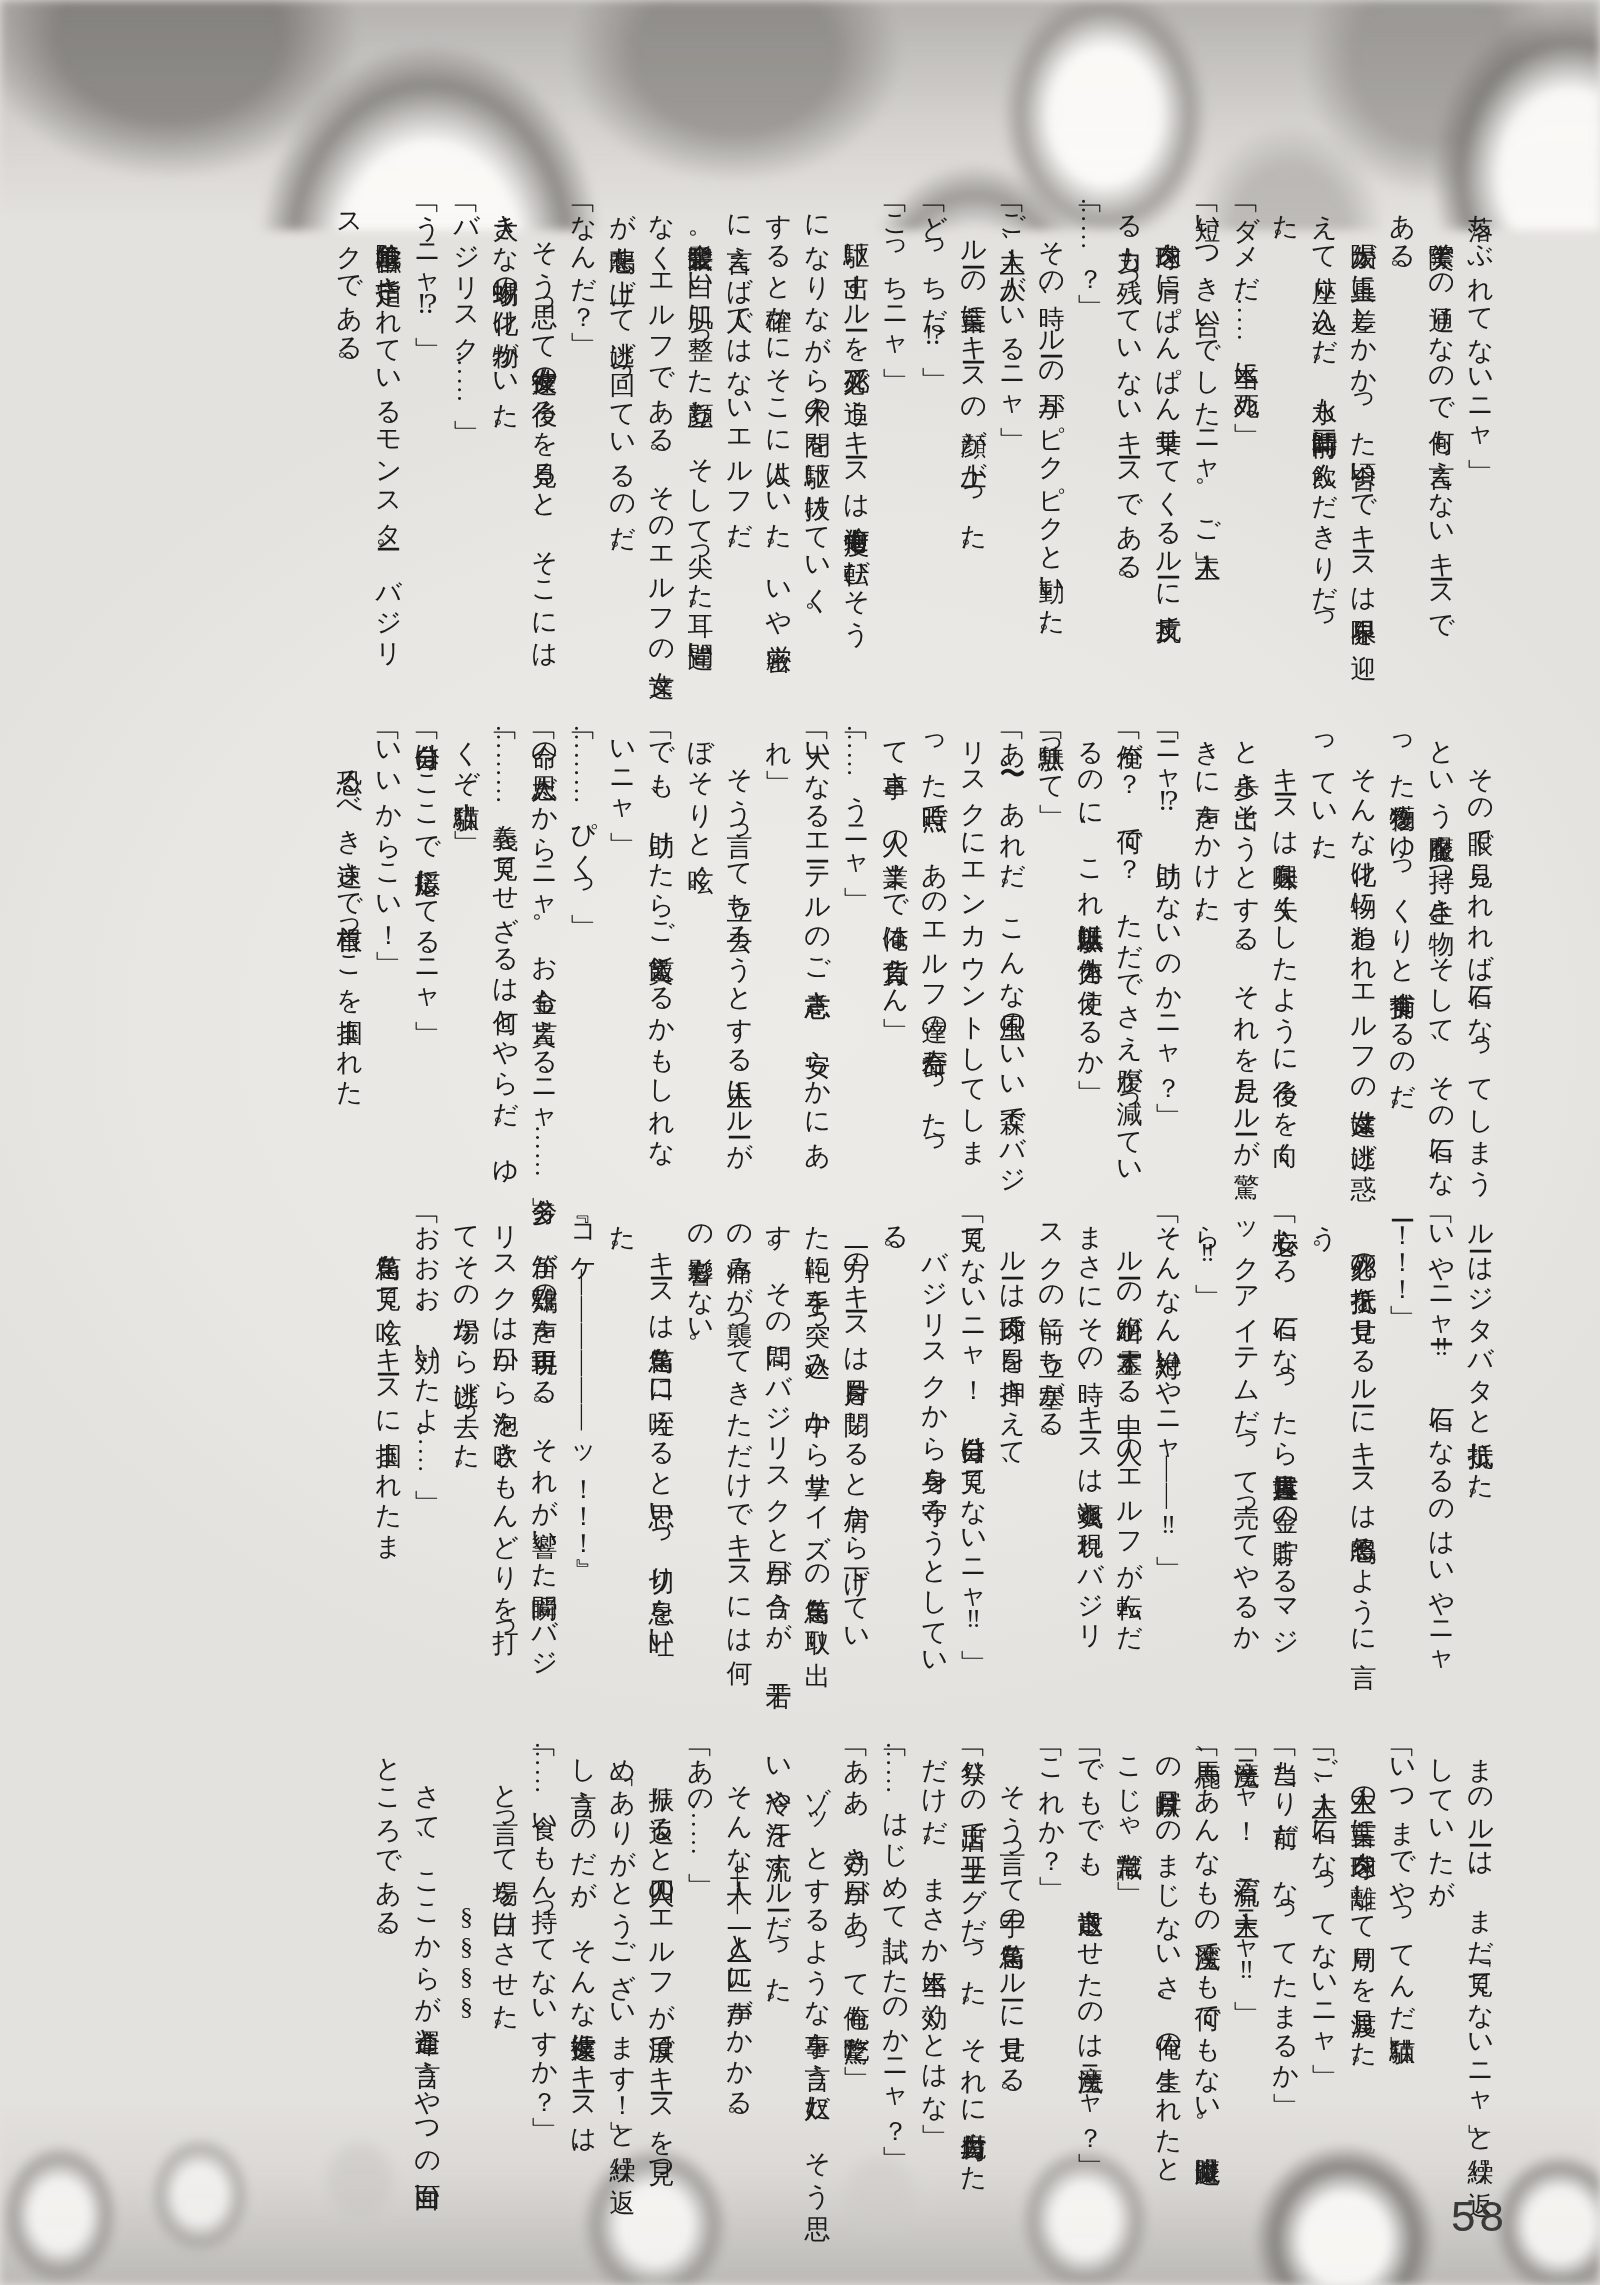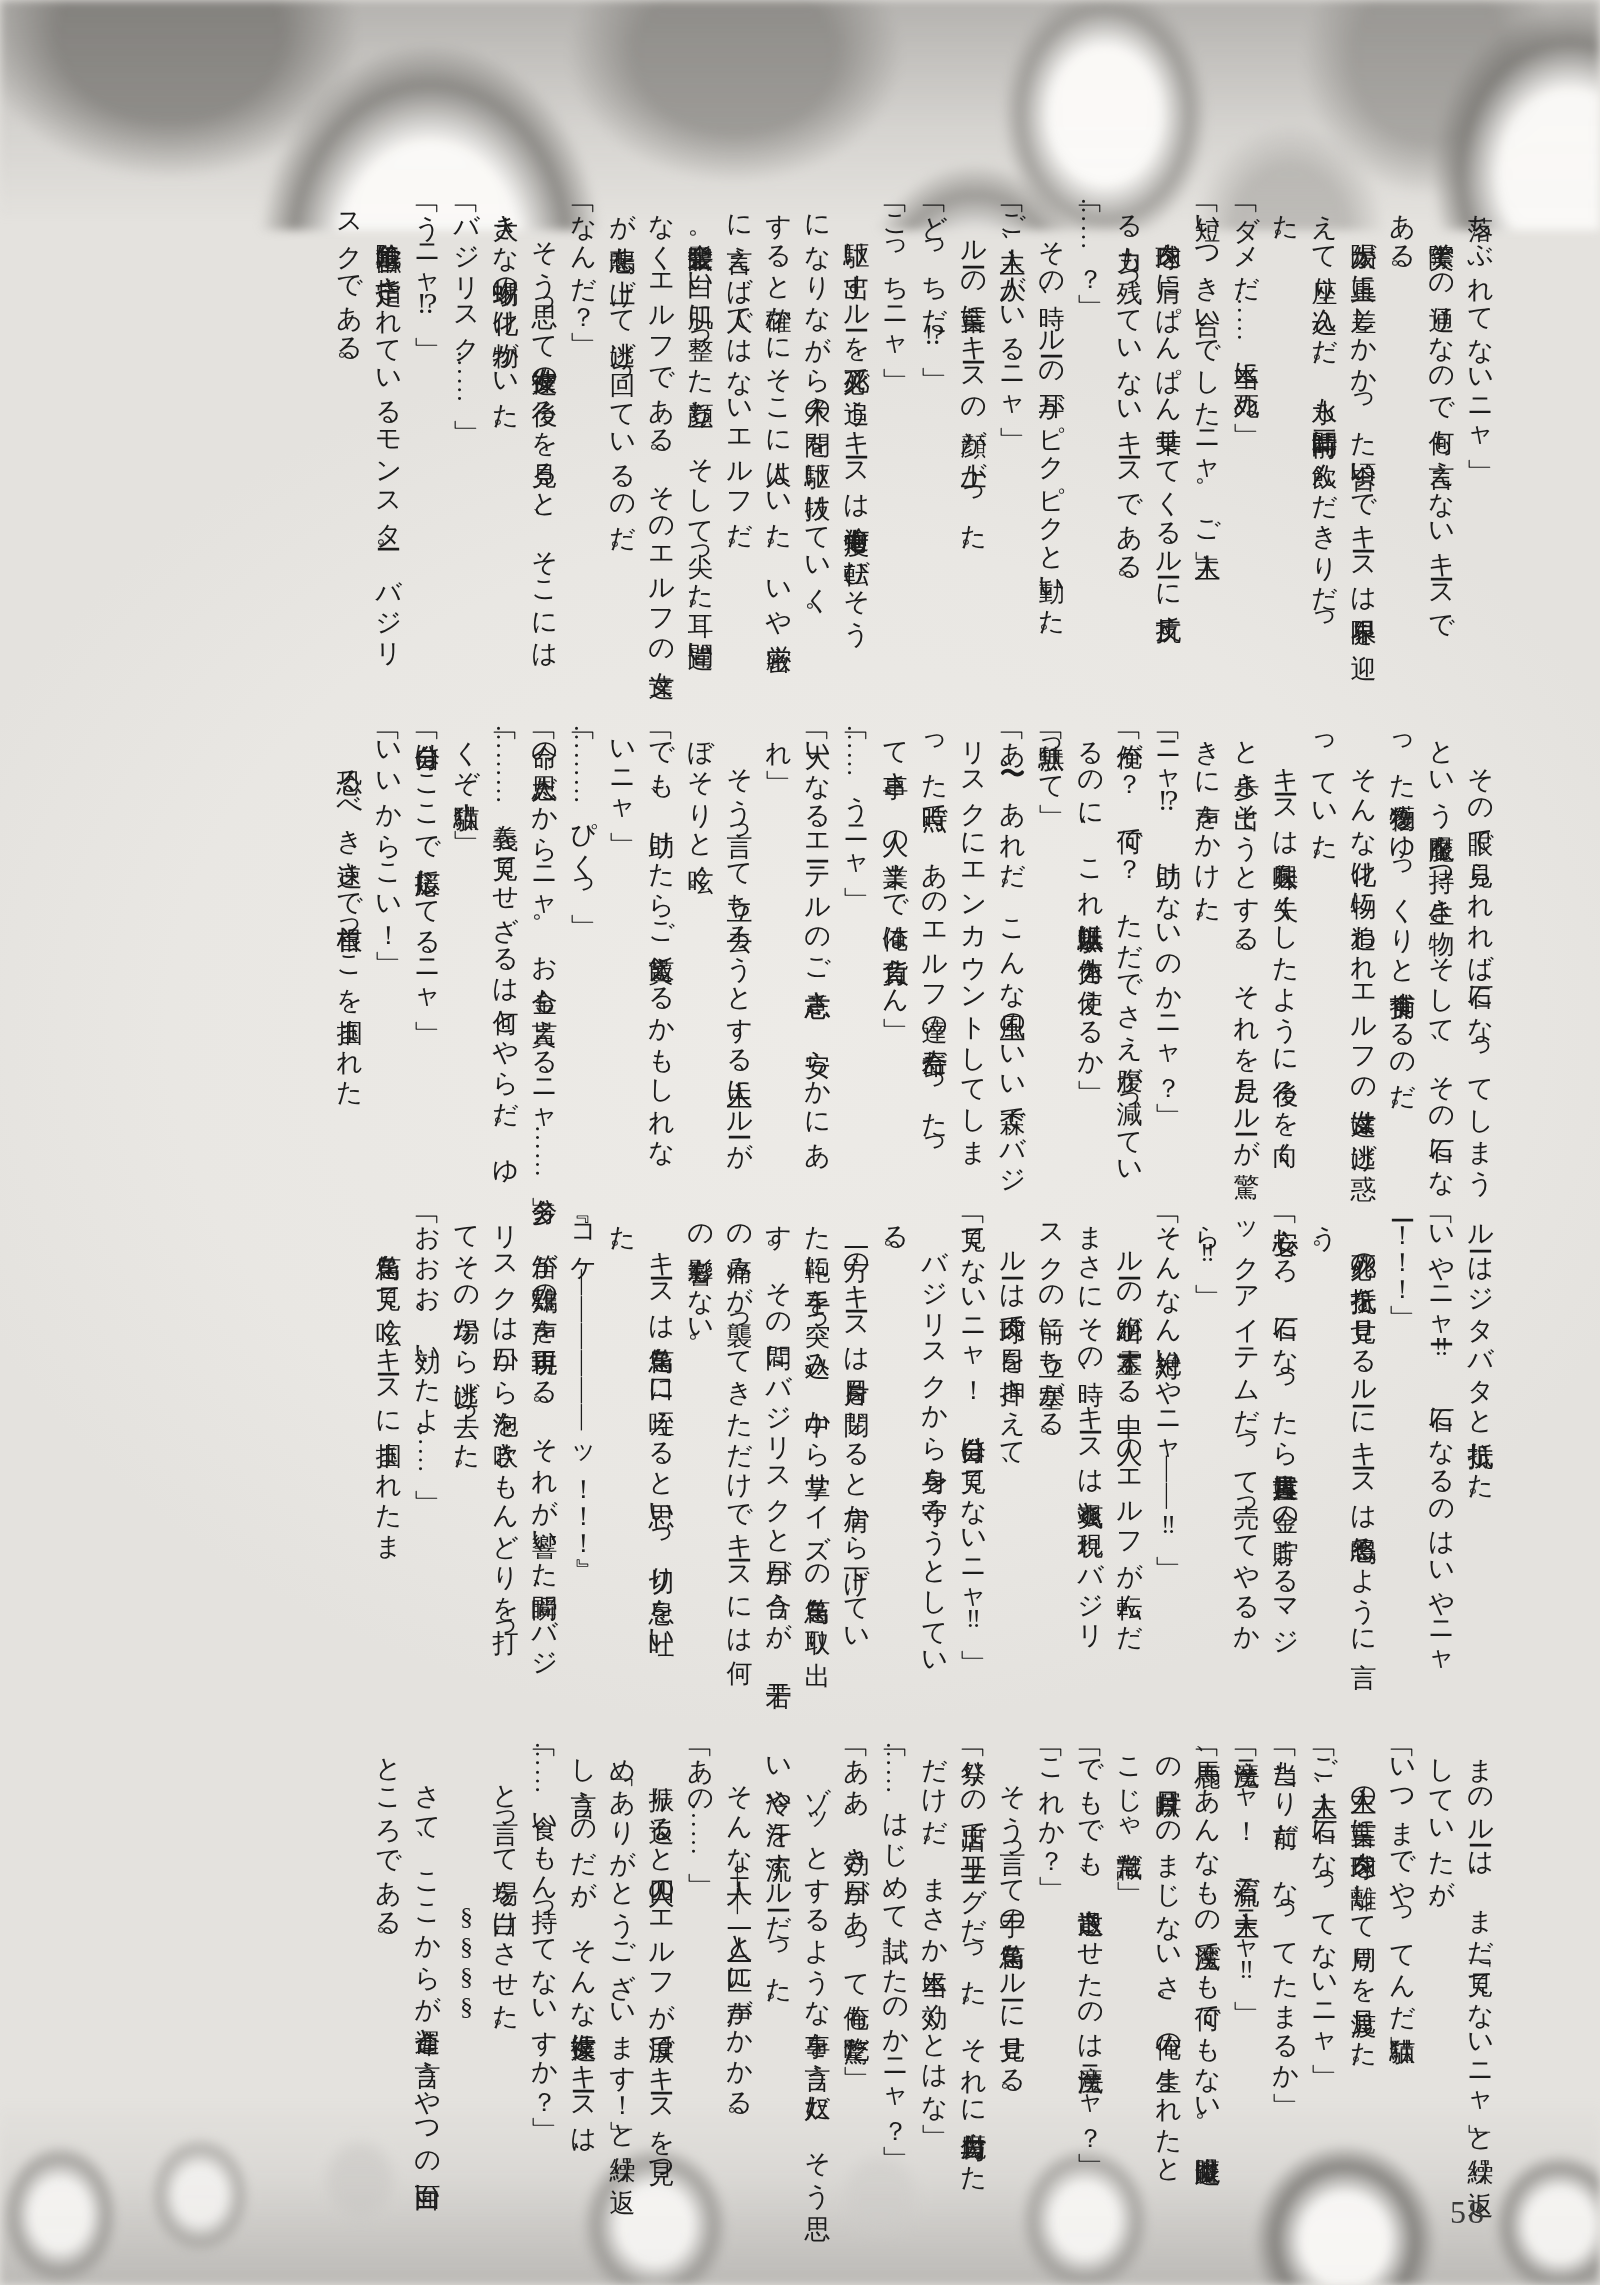--- a/index.html
+++ b/index.html
@@ -75,24 +75,24 @@
     padding: 0;
   }
   .band-1 { top: 196px; }
   .band-2 { top: 723px; }
   .band-3 { top: 1207px; }
   .band-4 { top: 1740px; }
   .page-number {
     position: absolute;
     left: 1450px;
     top: 2194px;
-    font-size: 32px;
+    font-size: 44px;
     letter-spacing: 2px;
     color: #3a3a3a;
-    font-family: Liberation Serif, serif;
+    font-family: Liberation Mono, monospace;
     z-index: 3;
   }
 </style>
 </head>
 <body>
 
 <div class="page">
 
   <div class="decor decor-top"></div>
   <div class="decor decor-bottom"></div>

